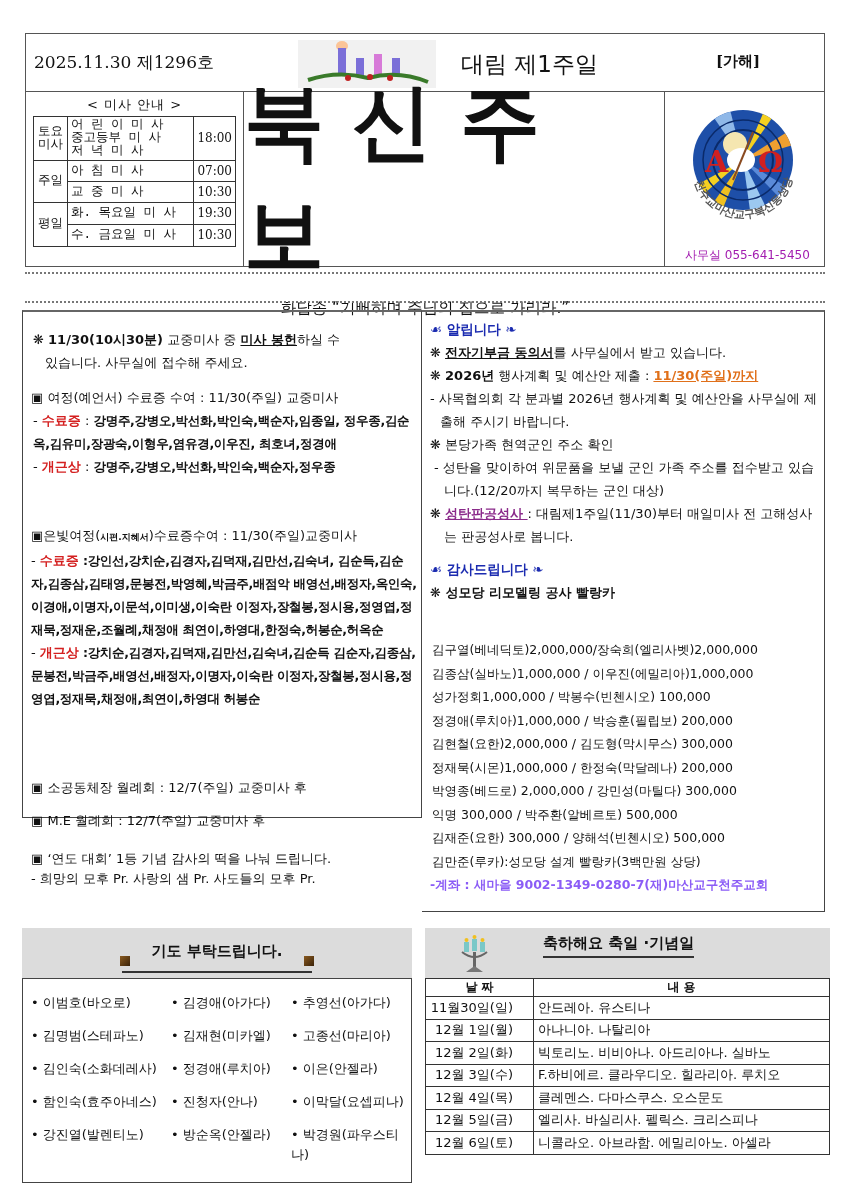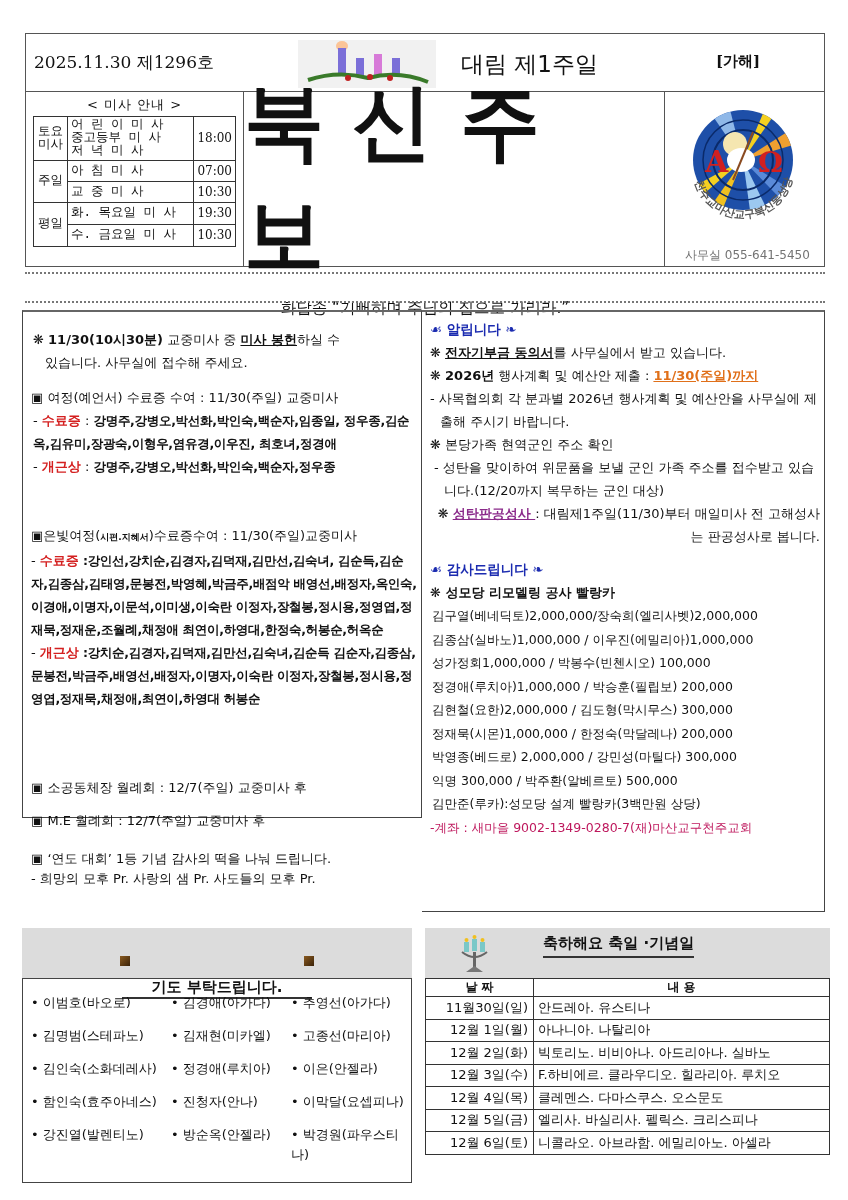--- a/index.html
+++ b/index.html
@@ -14,48 +14,48 @@
   .cycle { position: absolute; left: 690px; top: 18px; font-size: 15px; font-weight: bold; font-family: "DejaVu Serif", serif; }
   .mass-box { position: absolute; left: 0; top: 58px; width: 218px; height: 175px; border-right: 1px solid #555; }
   .mass-title { text-align: center; font-size: 13px; margin-top: 4px; letter-spacing: 1px; }
   table.mass { position: absolute; left: 7px; top: 24px; width: 203px; border-collapse: collapse; font-size: 12.5px; }
   table.mass td { border: 1px solid #333; padding: 0 3px; line-height: 13px; font-family: Liberation Mono, monospace; }
   table.mass td.grp { text-align: center; width: 34px; font-size: 12.5px; }
   table.mass td.tm { width: 38px; text-align: center; font-family: "DejaVu Serif", serif; font-size: 12px; }
   .banner { position: absolute; left: 218px; top: 58px; width: 420px; height: 175px; display: flex; align-items: center; justify-content: center; }
   .banner span { font-size: 80px; font-weight: bold; letter-spacing: 28px; font-family: "DejaVu Sans", sans-serif; transform: scaleY(1.05); }
   .logo-box { position: absolute; left: 638px; top: 58px; width: 160px; height: 175px; border-left: 1px solid #555; }
-  .office { position: absolute; left: 20px; bottom: 3px; font-size: 12px; color: #737373; }
+  .office { position: absolute; left: 20px; bottom: 3px; font-size: 12px; color: #a21caf; }
   
   .dots { left: 25px; width: 800px; border-top: 2px dotted #777; height: 0; }
   .responsory { left: 25px; top: 275px; width: 800px; text-align: center; font-size: 15.5px; margin-top: 23px; }
   
   .left-box { left: 22px; top: 310px; width: 400px; height: 508px; border: 1px solid #444; border-top: 2px solid #666; }
   .right-box { left: 422px; top: 310px; width: 403px; height: 602px; border: 1px solid #444; border-top: 2px solid #666; border-left: none; }
   .p { font-size: 13px; line-height: 23px; }
   .red { color: #d42020; font-weight: bold; }
   .bold { font-weight: bold; }
   .ul { text-decoration: underline; }
   .blue-head { color: #1b2bb0; font-weight: bold; font-size: 13.5px; }
   .orange { color: #e0701a; font-weight: bold; text-decoration: underline; }
   .purple { color: #8a2a8a; font-weight: bold; text-decoration: underline; }
-  .green { color: #be185d; font-weight: normal; }
+  .green { color: #8b5cf6; font-weight: bold; }
   .names { font-weight: bold; font-size: 12.5px; letter-spacing: -0.3px; }
   
   .pray-head { left: 22px; top: 928px; width: 390px; height: 50px; background: #dcdcdc; }
-  .pray-title { position: absolute; left: 100px; top: 14px; width: 190px; text-align: center; font-weight: bold; font-size: 15px; border-bottom: 2px solid #333; padding-bottom: 0; margin-top: 36px; }
+  .pray-title { position: absolute; left: 100px; top: 14px; width: 190px; text-align: center; font-weight: bold; font-size: 15px; border-bottom: 2px solid #333; padding-bottom: 10px; }
   .sq { position: absolute; width: 10px; height: 10px; background: linear-gradient(135deg, #8a5a20, #3a2208); top: 28px; }
   .pray-box { left: 22px; top: 978px; width: 390px; height: 205px; border: 1px solid #444; }
   .pray-grid { position: absolute; left: 8px; top: 14px; display: grid; grid-template-columns: 140px 120px 120px; row-gap: 13px; font-size: 13px; }
   .feast-head { left: 425px; top: 928px; width: 405px; height: 50px; background: #dcdcdc; }
   .feast-title { position: absolute; left: 118px; top: 6px; font-weight: bold; font-size: 15px; border-bottom: 2px solid #333; padding-bottom: 3px; }
   table.feast { position: absolute; left: 425px; top: 978px; width: 405px; border-collapse: collapse; font-size: 13px; }
   table.feast td, table.feast th { border: 1px solid #333; height: 22.5px; padding: 0 4px; font-weight: normal; }
   table.feast th { font-weight: bold; font-size: 12px; height: 18px; }
-  table.feast td.d { width: 108px; text-align: right; padding-right: 5px; font-family: "DejaVu Sans", sans-serif; }
+  table.feast td.d { width: 108px; text-align: right; padding-right: 20px; font-family: "DejaVu Sans", sans-serif; }
 </style>
 </head>
 <body>
 
 <div class="abs masthead">
   <div class="top-row">
     <div class="issue">2025.11.30 제1296호</div>
     <div class="candles">
       <svg width="138" height="48" viewBox="0 0 138 48">
         <ellipse cx="44" cy="6" rx="6" ry="5" fill="#ffb070" opacity="0.7"></ellipse>
@@ -186,35 +186,36 @@
 <div class="abs right-box">
   <div style="position:absolute;left:8px;top:6px;width:390px;" class="p">
     <div class="blue-head">
       <span>☙</span> <span>알립니다</span> <span>❧</span>
     </div>
     <div><span>❋</span> <span class="bold ul">전자기부금 동의서</span><span>를 사무실에서 받고 있습니다.</span></div>
     <div><span>❋</span> <span class="bold">2026년</span><span> 행사계획 및 예산안 제출 : </span><span class="orange">11/30(주일)까지</span></div>
     <div style="padding-left:10px;text-indent:-10px;">- 사목협의회 각 분과별 2026년 행사계획 및 예산안을 사무실에 제출해 주시기 바랍니다.</div>
     <div><span>❋</span><span> 본당가족 현역군인 주소 확인</span></div>
     <div style="padding-left:14px;text-indent:-10px;">- 성탄을 맞이하여 위문품을 보낼 군인 가족 주소를 접수받고 있습니다.(12/20까지 복무하는 군인 대상)</div>
-    <div style="padding-left:14px;text-indent:-14px;text-align:right;"><span>❋</span> <span class="purple">성탄판공성사 </span><span>: 대림제1주일(11/30)부터 매일미사 전 고해성사는 판공성사로 봅니다.</span></div>
+    <div style="padding-left:14px;text-indent:-14px;"><span>❋</span> <span class="purple">성탄판공성사 </span><span>: 대림제1주일(11/30)부터 매일미사 전 고해성사는 판공성사로 봅니다.</span></div>
 
     <div class="blue-head" style="margin-top:10px;">
       <span>☙</span> <span>감사드립니다</span> <span>❧</span>
     </div>
     <div class="bold">❋ 성모당 리모델링 공사 빨랑카</div>
     <div id="donations" style="font-size:12.5px;padding-left:2px;">
-        <div style="line-height: 23.5px;">김구열(베네딕토)2,000,000/장숙희(엘리사벳)2,000,000</div>
+        <div style="line-height: 23.5px; margin-top: 34px;">김구열(베네딕토)2,000,000/장숙희(엘리사벳)2,000,000</div>
         <div style="line-height: 23.5px;">김종삼(실바노)1,000,000 / 이우진(에밀리아)1,000,000</div>
         <div style="line-height: 23.5px;">성가정회1,000,000 / 박봉수(빈첸시오) 100,000</div>
         <div style="line-height: 23.5px;">정경애(루치아)1,000,000 / 박승훈(필립보) 200,000</div>
         <div style="line-height: 23.5px;">김현철(요한)2,000,000 / 김도형(막시무스) 300,000</div>
         <div style="line-height: 23.5px;">정재묵(시몬)1,000,000 / 한정숙(막달레나) 200,000</div>
         <div style="line-height: 23.5px;">박영종(베드로) 2,000,000 / 강민성(마틸다) 300,000</div>
         <div style="line-height: 23.5px;">익명 300,000 / 박주환(알베르토) 500,000</div>
+        <div style="line-height: 23.5px;">김재준(요한) 300,000 / 양해석(빈첸시오) 500,000</div>
         <div style="line-height: 23.5px;">김만준(루카):성모당 설계 빨랑카(3백만원 상당)</div>
       </div>
     <div class="green" style="font-size:12.5px;">-계좌 : 새마을 9002-1349-0280-7(재)마산교구천주교회</div>
   </div>
 </div>
 
 <div class="abs pray-head">
   <div class="sq" style="left:98px;"></div>
   <div class="pray-title">기도 부탁드립니다.</div>
   <div class="sq" style="left:282px;"></div>

